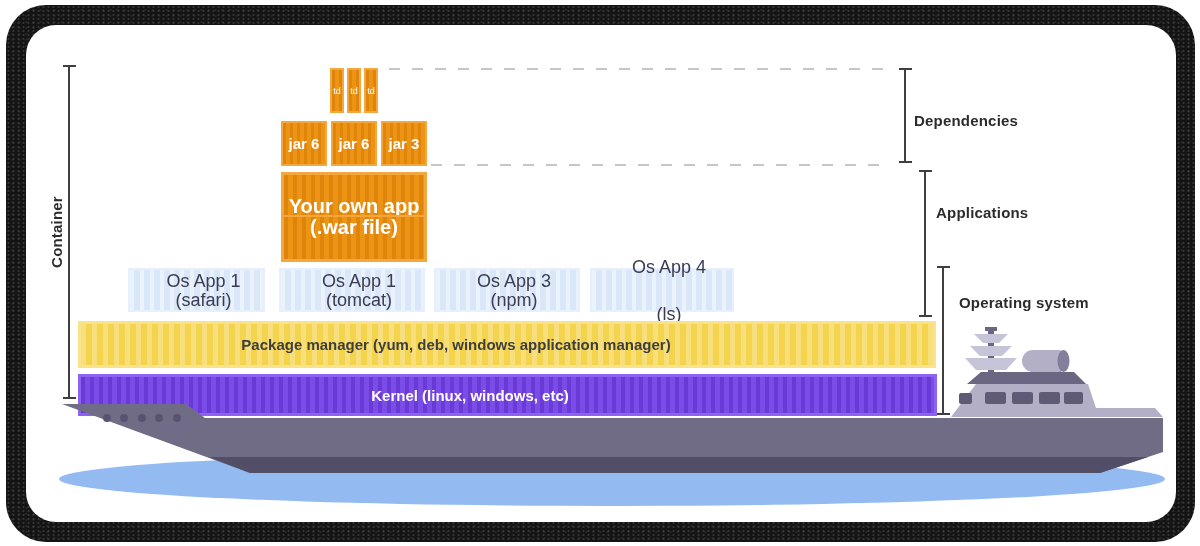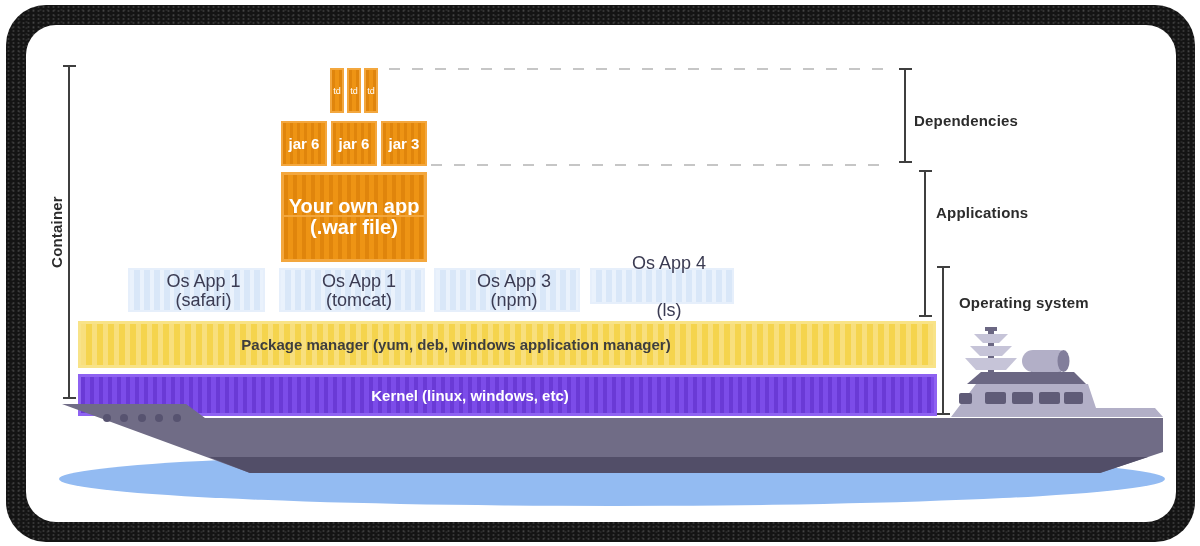--- a/index.html
+++ b/index.html
@@ -112,21 +112,21 @@
     <span class="os-label" style="padding-top:0;">(safari)</span>
   </div>
   <div class="abs layer2 blue ctr col" style="left:279px;top:268px;width:146px;height:44px;">
     <span class="os-label">Os App 1</span>
     <span class="os-label" style="padding-top:0;">(tomcat)</span>
   </div>
   <div class="abs layer2 blue ctr col" style="left:434px;top:268px;width:146px;height:44px;align-items:center;">
     <span class="os-label">Os App 3</span>
     <span class="os-label" style="padding-top:0;">(npm)</span>
   </div>
-  <div class="abs layer2 blue ctr col" style="left:590px;top:268px;width:144px;height:36px;gap:28px;">
+  <div class="abs layer2 blue ctr col" style="left:590px;top:268px;width:144px;height:44px;gap:28px;">
     <span class="os-label">Os App 4</span>
     <span class="os-label" style="padding-top:0;">(ls)</span>
   </div>
 
   <div class="abs layer2 yellow" style="left:78px;top:321px;width:858px;height:47px;"></div>
   <div class="abs layer2 ctr" style="left:78px;top:321px;width:736px;height:47px;padding-left:20px;">
     <span class="bar-label pm-color">Package manager (yum, deb, windows application manager)</span>
   </div>
 
   <div class="abs layer2 purple" style="left:78px;top:374px;width:859px;height:42px;"></div>

